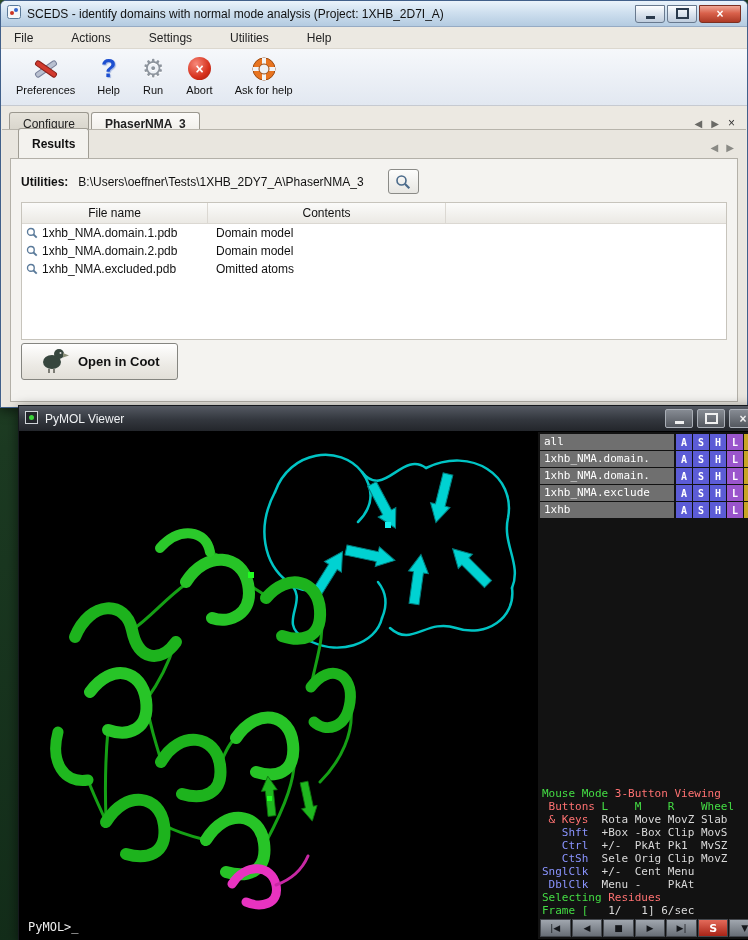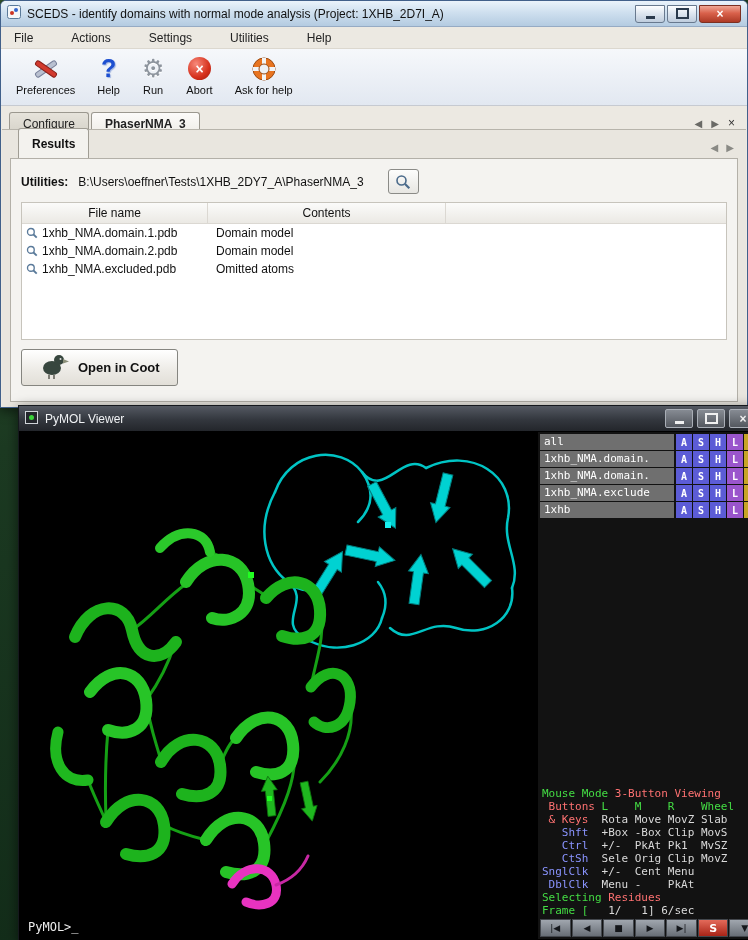--- a/index.html
+++ b/index.html
@@ -60,21 +60,21 @@
     font-size:12px;color:#111;overflow:hidden;}
   .thead{display:flex;height:20px;background:linear-gradient(#fbfbfa,#ebe9e4);
     border-bottom:1px solid #dbd8d2;}
   .th{padding:3px 6px 0;border-right:1px solid #dbd8d2;box-sizing:border-box;text-align:center;}
   .th.c1{width:186px;}
   .th.c2{width:238px;}
   .th.fill{flex:1;border-right:none;}
   .trow{display:flex;height:18px;align-items:center;}
   .td.file{width:186px;display:flex;align-items:center;gap:4px;padding-left:4px;box-sizing:border-box;}
   .td.cont{padding-left:8px;}
-  .footrow{position:absolute;left:10px;bottom:15px;display:flex;gap:9px;}
+  .footrow{position:absolute;left:10px;bottom:21px;display:flex;gap:9px;}
   .bigbtn{display:flex;align-items:center;gap:9px;height:37px;padding:0 17px;
     border:1px solid #858580;border-radius:3px;font-family:inherit;
     background:linear-gradient(#ffffff,#eceae5 60%,#e2dfd8);font-size:13px;font-weight:bold;color:#111;}
 
   
   .pymol{left:18px;top:405px;width:744px;height:534px;border:1px solid #15181d;background:#000;}
   .tb.dark{background:linear-gradient(#545962,#33373e 55%,#23262b);height:25px;}
   .ptxt{color:#f0f2f4;font-size:12px;margin-left:7px;}
   .capd{width:26px;height:17px;border:1px solid #a9aeb6;border-radius:2px;margin-left:2px;
     background:linear-gradient(#868b93,#54585f);display:flex;align-items:center;justify-content:center;}

